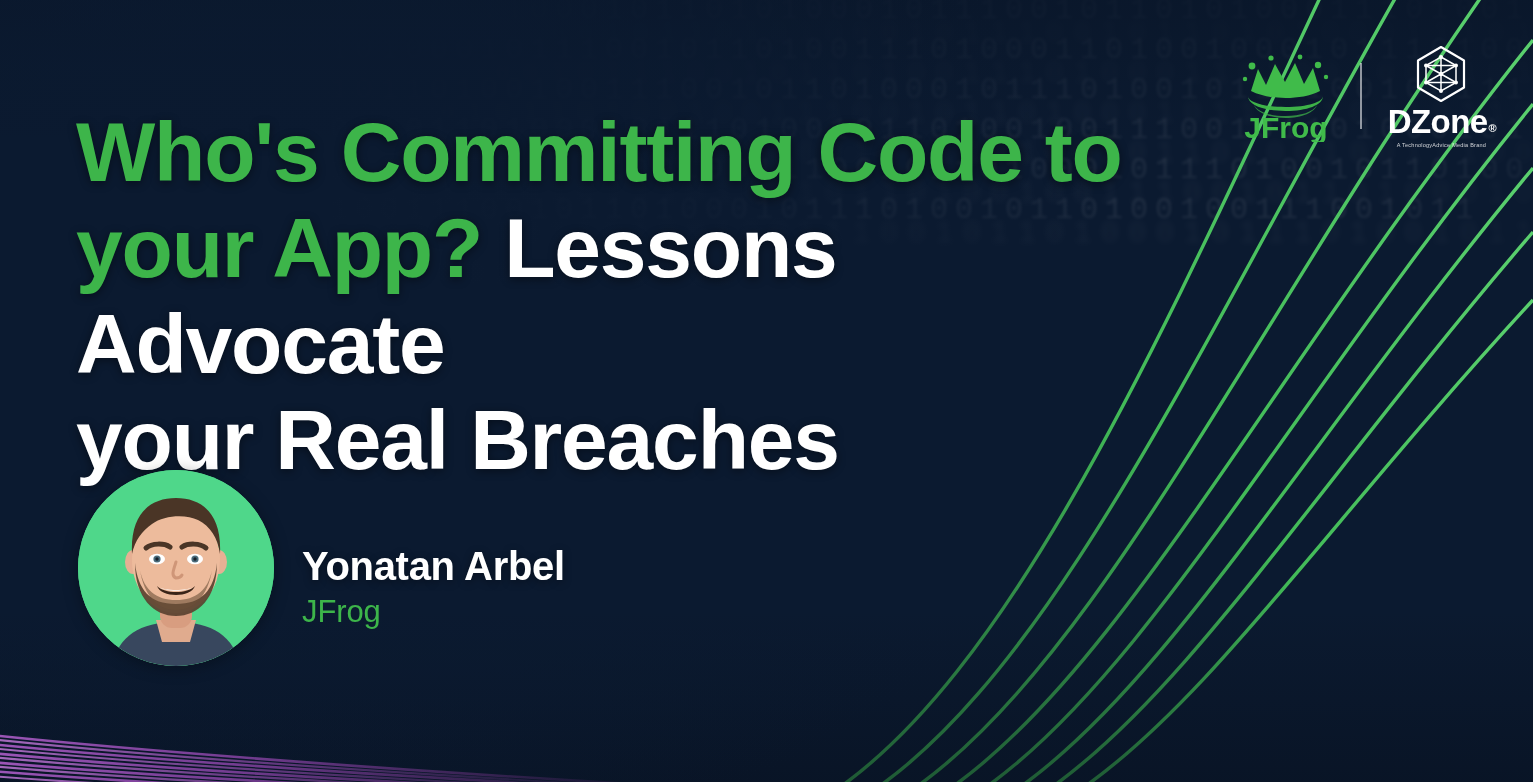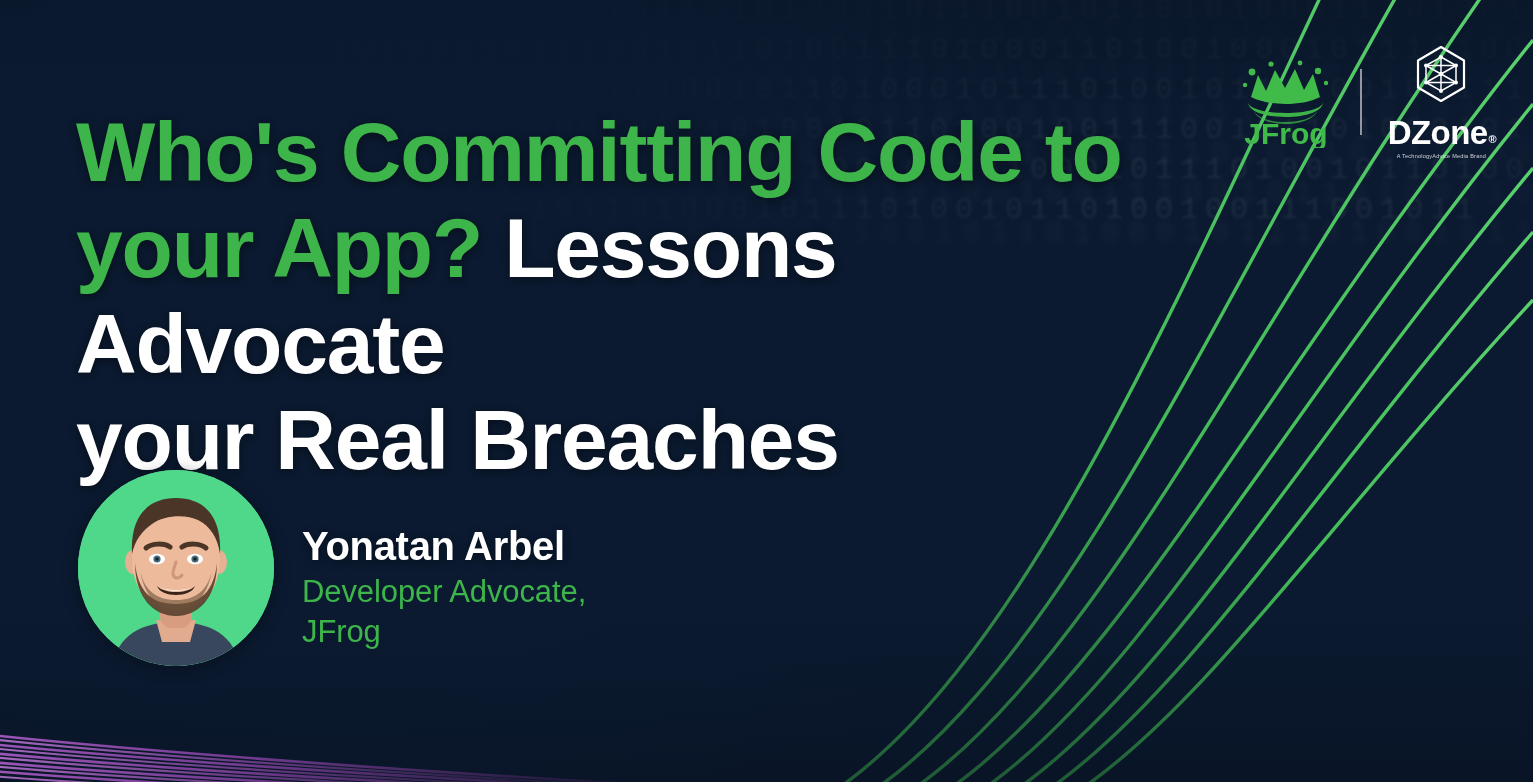--- a/index.html
+++ b/index.html
@@ -97,21 +97,21 @@
     gap: 1px;
   }
   .dzone-hex { width: 58px; height: 60px; display: block; }
   .dzone-word {
     position: relative;
     color: #ffffff;
     font-size: 33px;
     font-weight: bold;
     letter-spacing: -0.6px;
     line-height: 1;
-    margin-top: 11px;
+    margin-top: 0;
   }
   .dzone-word .reg {
     font-size: 11px;
     vertical-align: baseline;
     position: relative;
     top: -1px;
     left: 1px;
   }
   .dzone-tag {
     color: rgba(255,255,255,0.8);
@@ -338,18 +338,17 @@
 
         <path d="M98,92 C95,101 93,106 98,108 C101,108 103,107 104,105" stroke="#cf9678" stroke-width="3" fill="none" stroke-linecap="round"></path>
 
         <path d="M79,116 C87,124 109,124 117,116 C113,128 83,128 79,116 Z" fill="#3a2418"></path>
         <path d="M81,117 C88,122 108,122 115,117 C110,121 86,121 81,117 Z" fill="#ffffff"></path>
       </svg>
     </div>
 
     <div class="speaker-text">
       <div class="speaker-name">Yonatan Arbel</div>
-      <div class="speaker-role">Developer Advocate,</div>
       <div class="speaker-role">JFrog</div>
     </div>
   </div>
 
 </div>
 
 </body></html>

